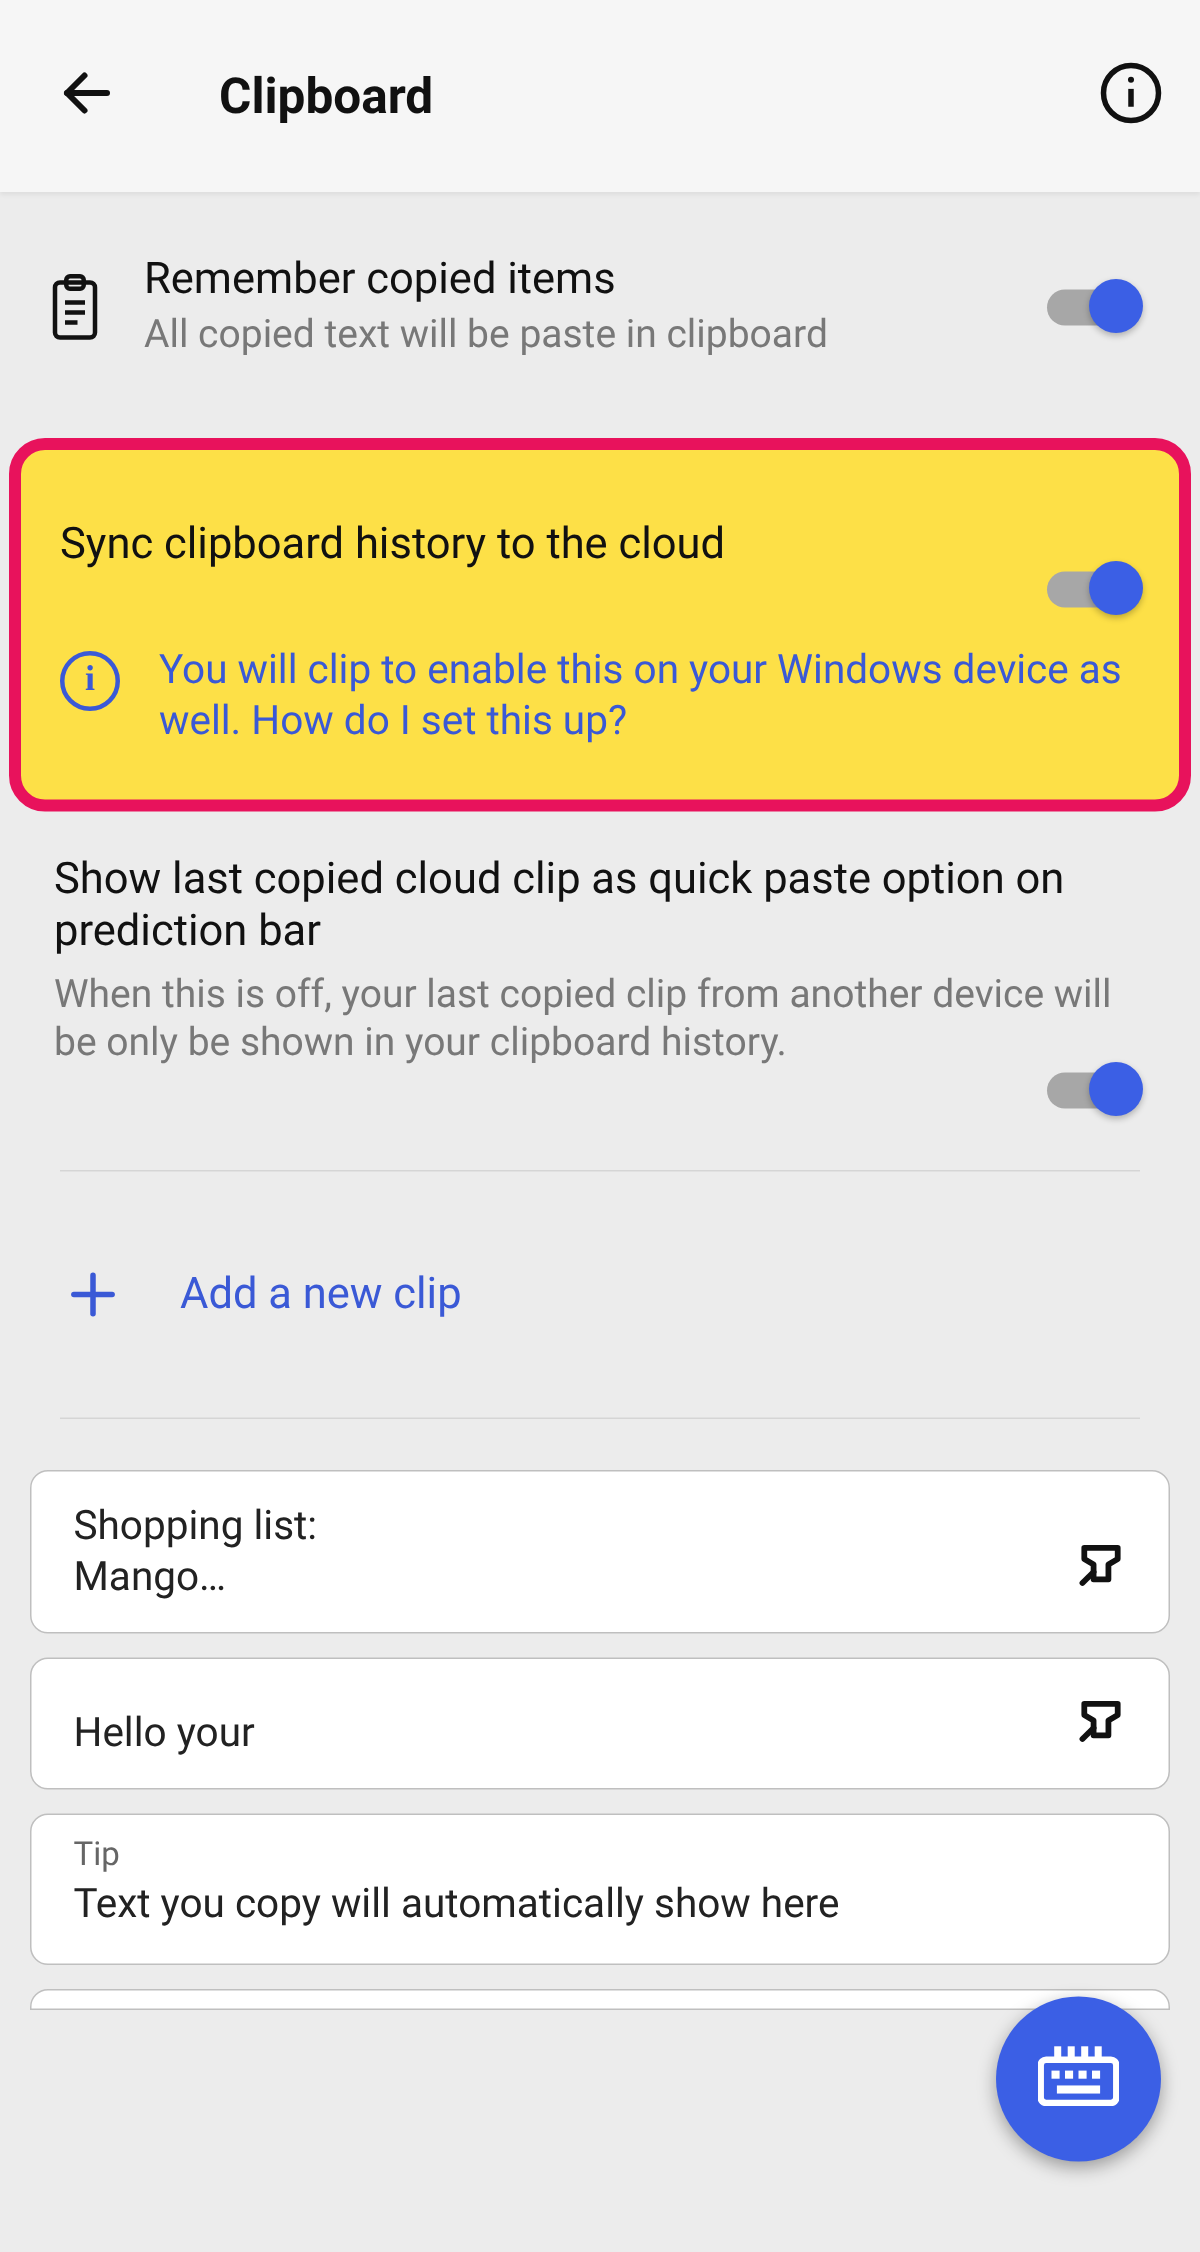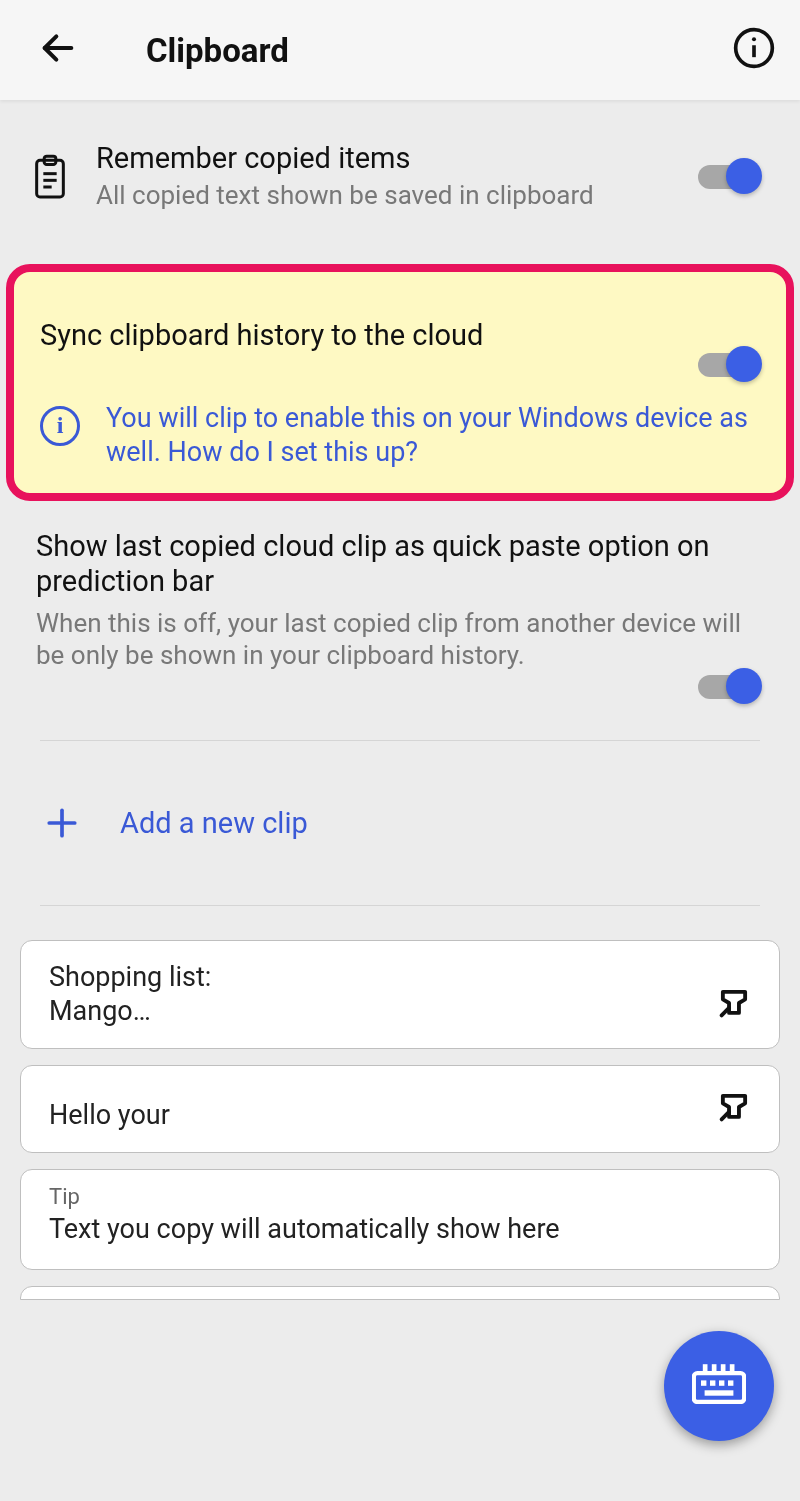--- a/index.html
+++ b/index.html
@@ -5,21 +5,21 @@
   * { box-sizing: border-box; margin: 0; padding: 0; }
   html, body { width: 800px; height: 1501px; }
   body {
     font-family: -apple-system, BlinkMacSystemFont, "Segoe UI", Roboto, Arial, sans-serif;
     background: #ececec;
     color: #1a1a1a;
     overflow: hidden;
   }
   .header {
     background: #f6f6f6;
-    height: 100px;
+    height: 128px;
     display: flex;
     align-items: center;
     padding: 0 24px 0 38px;
     box-shadow: 0 2px 3px rgba(0,0,0,0.06);
   }
   .header .title {
     font-size: 33px;
     font-weight: 700;
     margin-left: 68px;
     flex: 1;
@@ -62,22 +62,22 @@
     position: absolute; right: -2px; top: -4px;
     width: 36px; height: 36px; border-radius: 50%;
     background: #3b5fe5;
     box-shadow: 0 2px 4px rgba(0,0,0,0.25);
   }
   
   .highlight-card {
     margin: 10px 6px 0 6px;
     border: 8px solid #e8125c;
     border-radius: 24px;
-    padding: 18px 26px 24px 26px;
-    background: #fef9c3;
+    padding: 18px 26px 36px 26px;
+    background: #fde047;
   }
   .highlight-title { font-size: 29px; font-weight: 400; color:#111; }
   .highlight-sub { font-size: 26px; color:#787878; line-height:1.25; margin-top:6px; }
   .highlight-body { display:flex; align-items:center; }
   .highlight-texts { flex:1; }
   .info-link-row {
     display:flex; align-items:flex-start;
     margin-top: 22px;
   }
   .info-link-row .info-badge {
@@ -161,21 +161,21 @@
       <svg width="40" height="48" viewBox="0 0 24 28" fill="none" stroke="#111" stroke-width="1.8" stroke-linejoin="round">
         <rect x="4" y="4" width="16" height="22" rx="2"></rect>
         <rect x="8.5" y="1.5" width="7" height="5" rx="1.5"></rect>
         <line x1="8" y1="12" x2="16" y2="12"></line>
         <line x1="8" y1="16" x2="16" y2="16"></line>
         <line x1="8" y1="20" x2="13" y2="20"></line>
       </svg>
     </span>
     <div class="setting-texts">
       <div class="setting-title">Remember copied items</div>
-      <div class="setting-sub">All copied text shown be saved in clipboard</div>
+      <div class="setting-sub">All copied text will be paste in clipboard</div>
     </div>
     <div class="toggle">
       <div class="track"></div>
         <div class="thumb"></div>
     </div>
   </div>
 
   <div class="highlight-card">
     <div class="highlight-body">
       <div class="highlight-texts">

